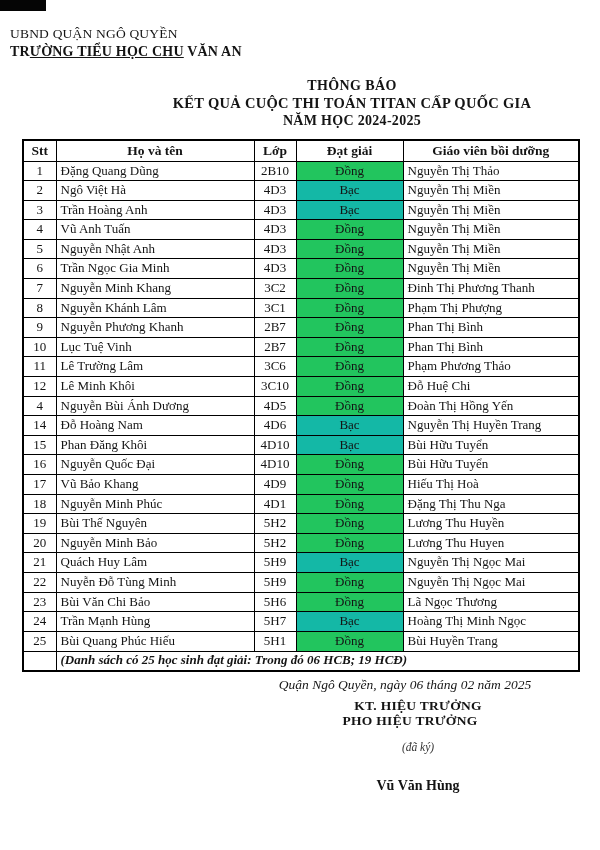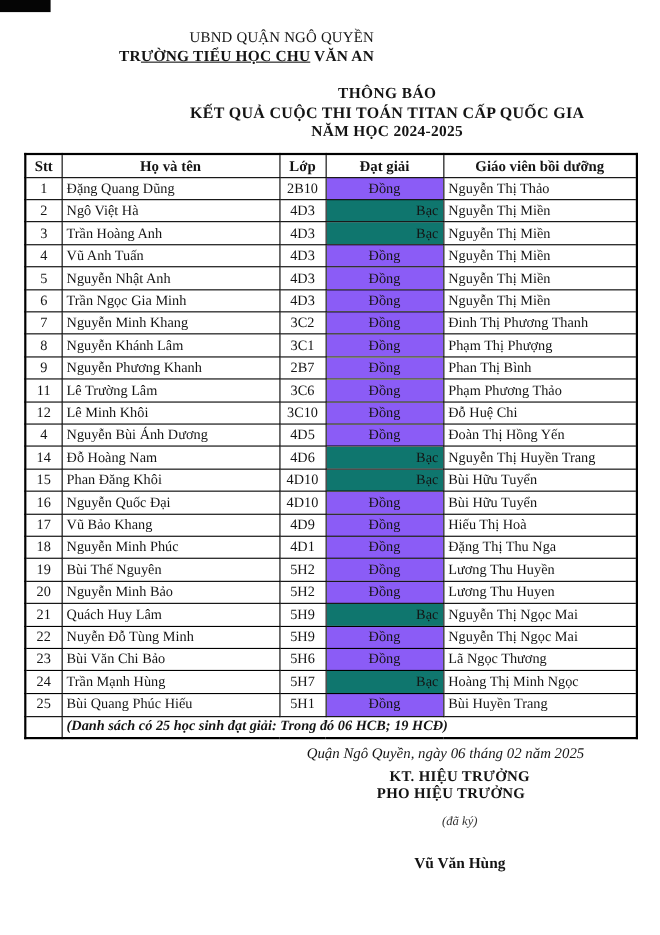--- a/index.html
+++ b/index.html
@@ -2,43 +2,43 @@
 <html><head>
 <meta charset="utf-8">
 <style>
   html,body{margin:0;padding:0;}
   body{
     width:600px;height:850px;background:#ffffff;position:relative;
     font-family:"Liberation Serif","DejaVu Serif",serif;color:#141414;
     overflow:hidden;
   }
   .scan-bar{position:absolute;left:0;top:0;width:46px;height:11px;background:#050505;}
-  .org-block{position:absolute;left:10px;top:26px;width:330px;text-align:right;}
+  .org-block{position:absolute;left:10px;top:26px;width:330px;text-align:left;}
   .org-line{font-size:13.5px;letter-spacing:.2px;}
   .school-line{font-size:14px;font-weight:bold;margin-top:2px;letter-spacing:.2px;}
   .school-line .u{text-decoration:underline;}
   .title-block{position:absolute;left:4px;top:78px;width:600px;text-align:center;padding-left:48px;}
   .title-block div{font-weight:bold;}
   .t1{font-size:14px;letter-spacing:.4px;}
   .t2{font-size:14.5px;letter-spacing:.3px;margin-top:1px;}
   .t3{font-size:14px;letter-spacing:.3px;margin-top:1px;}
   table.results{
     position:absolute;left:22px;top:139px;width:556px;height:533px;
     border-collapse:collapse;table-layout:fixed;border:2px solid #000;
   }
   .results th,.results td{
     border:1px solid #000;padding:0 4px;font-size:13px;line-height:1.12;
     overflow:hidden;white-space:nowrap;vertical-align:middle;
   }
   .results thead tr{height:21px;}
   .results tfoot tr{height:20px;}
   .results th{font-weight:bold;text-align:center;font-size:13.5px;}
   .results td.c{text-align:center;}
-  .results td.bronze{background:#8b5cf6;}
-  .results td.silver{background:#0f766e;text-align:right;}
+  .results td.bronze{background:#22c55e;}
+  .results td.silver{background:#14b8a6;}
   .results tfoot td.summary-text{font-weight:bold;font-style:italic;font-size:13px;}
   .date-line{
     position:absolute;left:230px;top:677px;width:350px;text-align:center;
     font-style:italic;font-size:13.5px;
   }
   .sign-title-1{position:absolute;left:238px;top:698px;width:360px;text-align:center;
     font-weight:bold;font-size:13.5px;letter-spacing:.3px;}
   .sign-title-2{position:absolute;left:230px;top:713px;width:360px;text-align:center;
     font-weight:bold;font-size:13.5px;letter-spacing:.3px;}
   .signed-note{position:absolute;left:238px;top:741px;width:360px;text-align:center;
@@ -137,20 +137,27 @@
     <td>Phạm Thị Phượng</td>
   </tr>
       <tr>
     <td class="c">9</td>
     <td>Nguyễn Phương Khanh</td>
     <td class="c">2B7</td>
     <td class="c bronze">Đồng</td>
     <td>Phan Thị Bình</td>
   </tr>
       <tr>
+    <td class="c">10</td>
+    <td>Lục Tuệ Vinh</td>
+    <td class="c">2B7</td>
+    <td class="c bronze">Đồng</td>
+    <td>Phan Thị Bình</td>
+  </tr>
+      <tr>
     <td class="c">11</td>
     <td>Lê Trường Lâm</td>
     <td class="c">3C6</td>
     <td class="c bronze">Đồng</td>
     <td>Phạm Phương Thảo</td>
   </tr>
       <tr>
     <td class="c">12</td>
     <td>Lê Minh Khôi</td>
     <td class="c">3C10</td>

